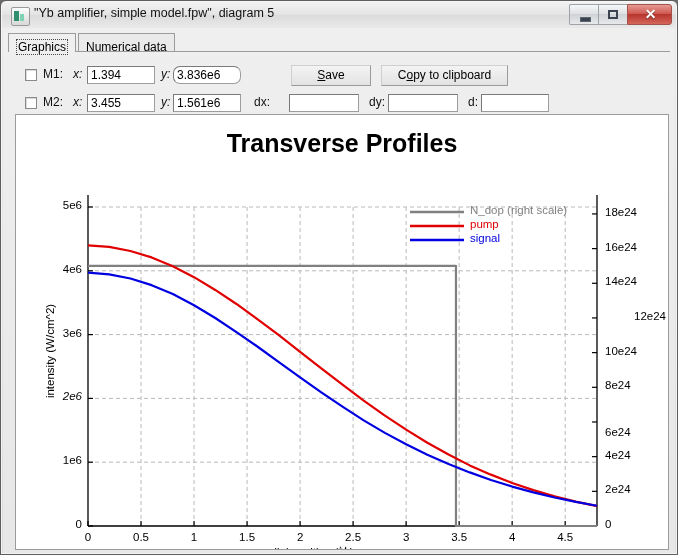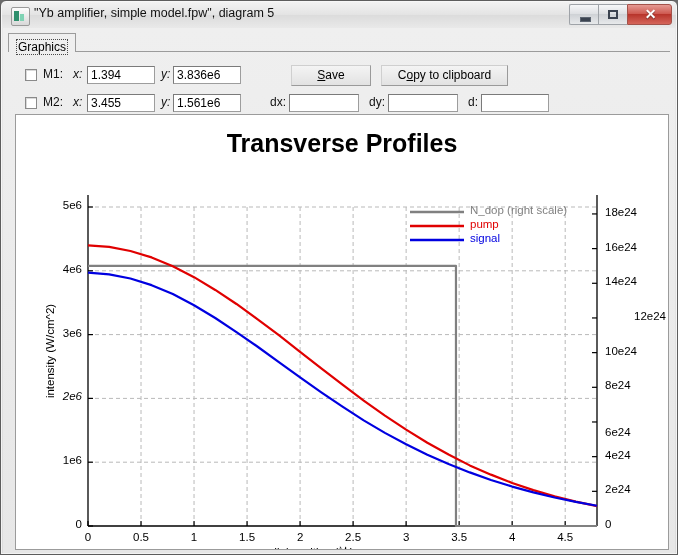--- a/index.html
+++ b/index.html
@@ -94,43 +94,44 @@
       <div class="wbtn close">
           <span class="gl-close">✕</span>
         </div>
     </div>
   </div>
 
   <div class="client">
 
     <div class="tabstrip">
       <div class="tab active"><span class="tlabel">Graphics</span></div>
+      <div class="tab inactive"><span>Numerical data</span></div>
     </div>
     <div class="tab-sep"></div>
 
     <div class="row" style="top:36px;width:672px;">
       <span class="cb" style="left:22px;top:5px;"></span>
       <span class="lbl" style="left:40px;top:3px;">M1:</span>
       <span class="lbl ital" style="left:70px;top:3px;">x:</span>
       <span class="field" style="left:84px;top:2px;width:68px;">1.394</span>
       <span class="lbl ital" style="left:158px;top:3px;">y:</span>
-      <span class="field" style="left:170px;top:2px;width:68px;">3.836e6</span>
+      <span class="field" style="left:170px;top:2px;width:68px;border-radius:7px;">3.836e6</span>
       <span class="btn" style="left:288px;top:1px;width:80px;"><u>S</u><span>ave</span></span>
       <span class="btn" style="left:378px;top:1px;width:127px;"><span>C</span><u>o</u><span>py to clipboard</span></span>
     </div>
 
     <div class="row" style="top:64px;width:672px;">
       <span class="cb" style="left:22px;top:5px;"></span>
       <span class="lbl" style="left:40px;top:3px;">M2:</span>
       <span class="lbl ital" style="left:70px;top:3px;">x:</span>
       <span class="field" style="left:84px;top:2px;width:68px;">3.455</span>
       <span class="lbl ital" style="left:158px;top:3px;">y:</span>
       <span class="field" style="left:170px;top:2px;width:68px;">1.561e6</span>
 
-      <span class="lbl" style="left:267px;top:3px;">dx:</span>
+      <span class="lbl" style="left:251px;top:3px;">dx:</span>
       <span class="field" style="left:286px;top:2px;width:70px;"></span>
       <span class="lbl" style="left:366px;top:3px;">dy:</span>
       <span class="field" style="left:385px;top:2px;width:70px;"></span>
       <span class="lbl" style="left:465px;top:3px;">d:</span>
       <span class="field" style="left:478px;top:2px;width:68px;"></span>
     </div>
 
     <div class="plotpanel">
       <div class="plot-title">Transverse Profiles</div>
       <div class="ylabel">intensity (W/cm^2)</div>

